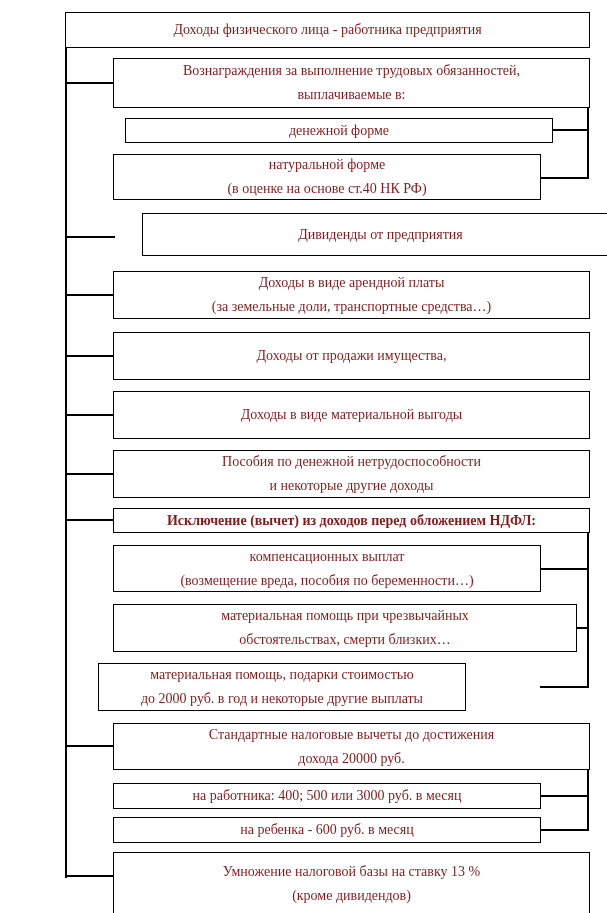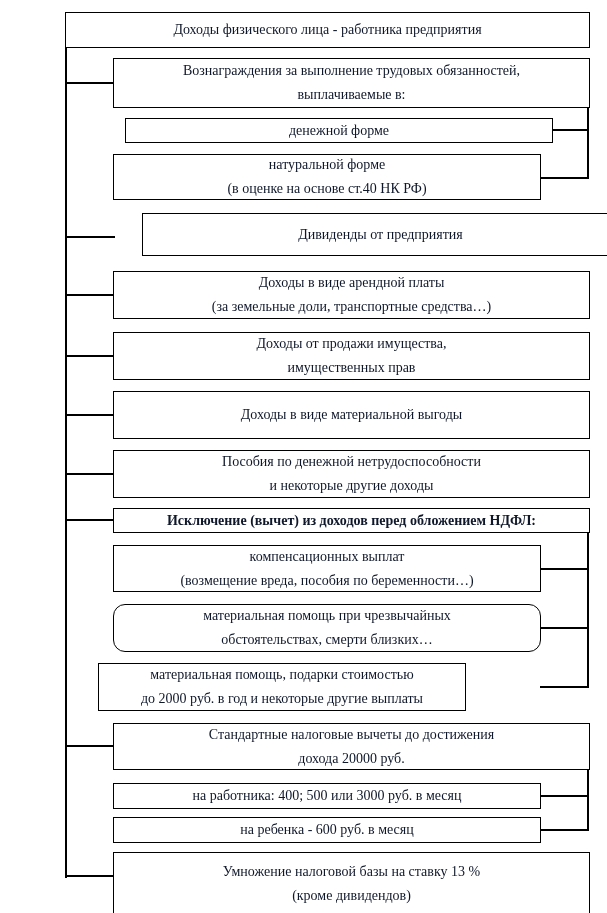--- a/index.html
+++ b/index.html
@@ -1,19 +1,19 @@
 <!DOCTYPE html>
 <html><head>
 <meta charset="utf-8">
 <style>
   html,body { margin:0; padding:0; background:#ffffff; }
   #stage {
     position:relative; width:607px; height:913px; background:#ffffff;
     font-family:"Liberation Serif","DejaVu Serif",serif;
-    font-size:14px; color:#0f172a; overflow:hidden;
+    font-size:14px; color:#7f1d1d; overflow:hidden;
   }
   .box {
     position:absolute; box-sizing:border-box;
     border:1.5px solid #000; background:#fff;
     display:flex; flex-direction:column; align-items:center; justify-content:center;
     text-align:center;
   }
   .bl { display:block; line-height:24px; white-space:nowrap; }
   .hline, .vline { position:absolute; background:#000; }
   .hline { height:2px; }
@@ -70,42 +70,41 @@
     <div class="bl">Дивиденды от предприятия</div>
   </div>
 
   <div class="box" style="left:113px; top:271px; width:477px; height:48px;">
     <div class="bl">Доходы в виде арендной платы</div>
     <div class="bl">(за земельные доли, транспортные средства…)</div>
   </div>
 
   <div class="box" style="left:113px; top:332px; width:477px; height:48px;">
     <div class="bl">Доходы от продажи имущества,</div>
-    <div class="bl">имущественных прав</div>
   </div>
 
   <div class="box" style="left:113px; top:391px; width:477px; height:48px;">
     <div class="bl">Доходы в виде материальной выгоды</div>
   </div>
 
   <div class="box" style="left:113px; top:450px; width:477px; height:48px;">
     <div class="bl">Пособия по денежной нетрудоспособности</div>
     <div class="bl">и некоторые другие доходы</div>
   </div>
 
   <div class="box" style="left:113px; top:508px; width:477px; height:25px;font-weight:bold;">
     <div class="bl">Исключение (вычет) из доходов перед обложением НДФЛ:</div>
   </div>
 
   <div class="box" style="left:113px; top:545px; width:428px; height:47px;">
     <div class="bl">компенсационных выплат</div>
     <div class="bl">(возмещение вреда, пособия по беременности…)</div>
   </div>
 
-  <div class="box" style="left:113px; top:604px; width:428px; height:48px;border-radius:12px;">
+  <div class="box" style="left:113px; top:604px; width:464px; height:48px;">
     <div class="bl">материальная помощь при чрезвычайных</div>
     <div class="bl">обстоятельствах, смерти близких…</div>
   </div>
 
   <div class="box" style="left:98px; top:663px; width:368px; height:48px;">
     <div class="bl">материальная помощь, подарки стоимостью</div>
     <div class="bl">до 2000 руб. в год и некоторые другие выплаты</div>
   </div>
 
   <div class="box" style="left:113px; top:723px; width:477px; height:47px;">

